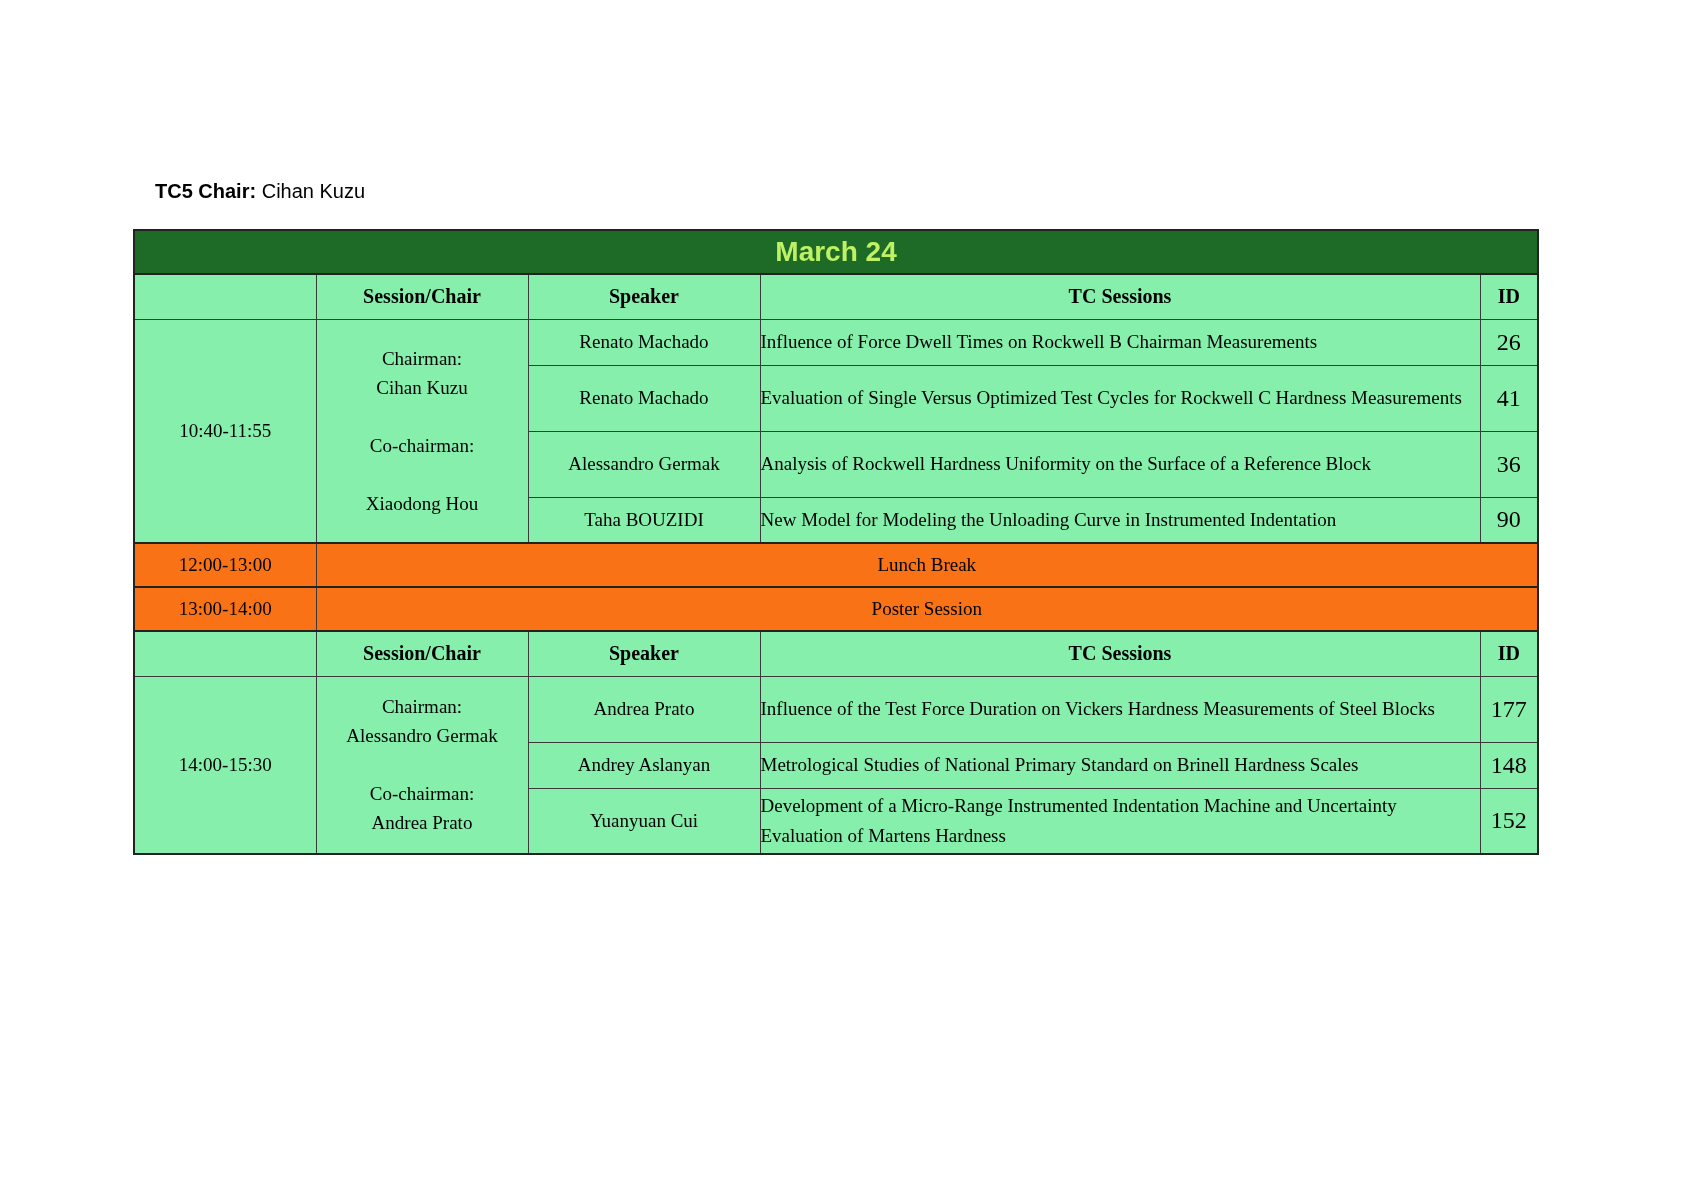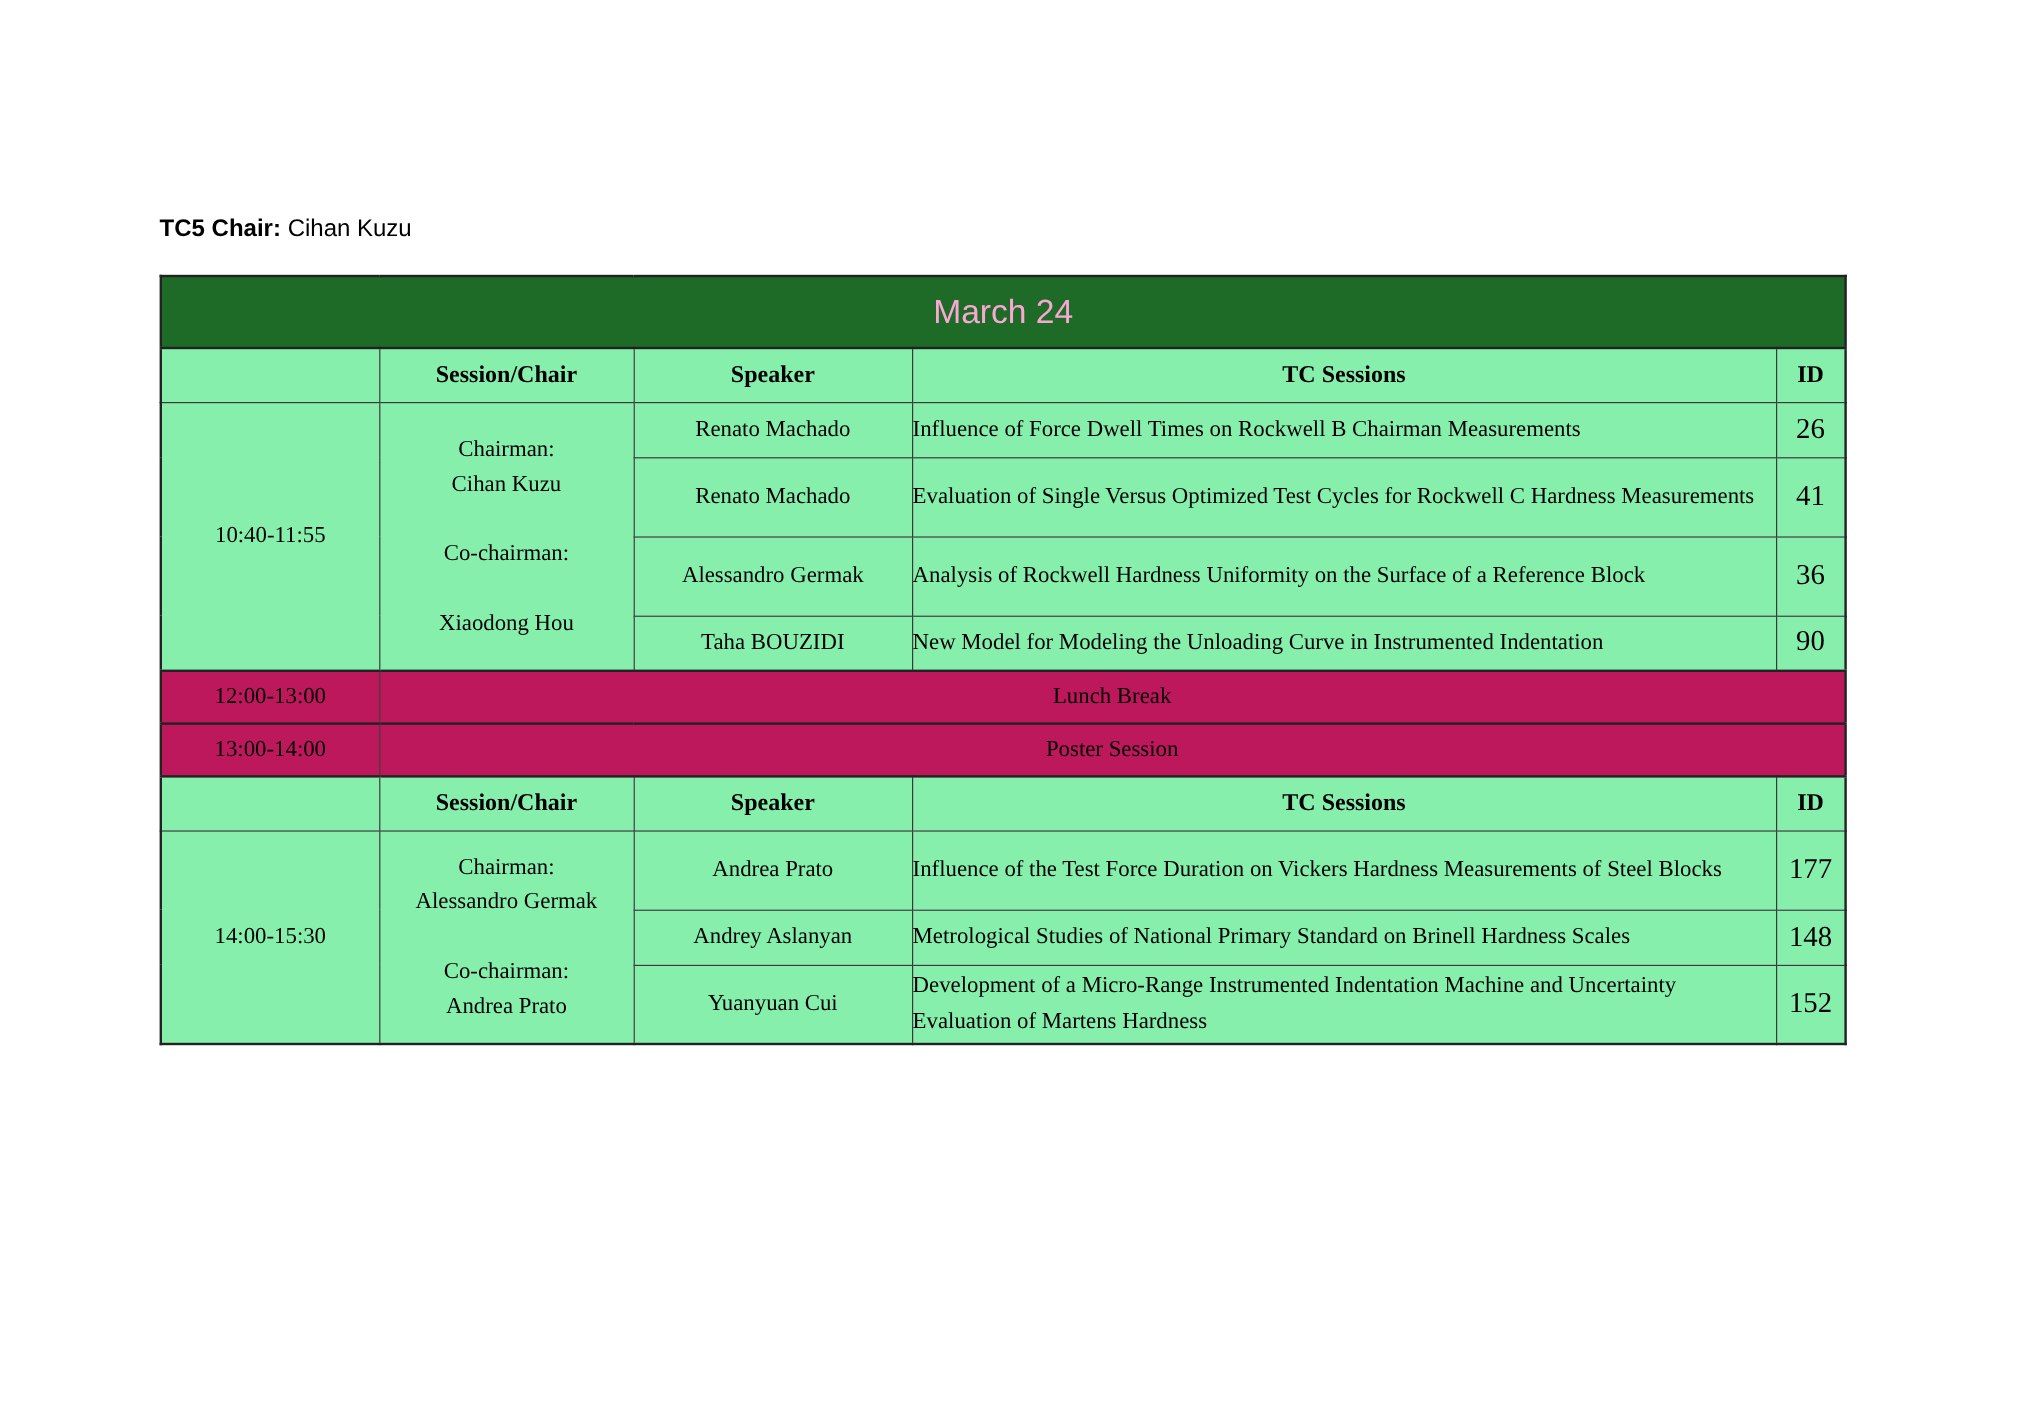--- a/index.html
+++ b/index.html
@@ -16,21 +16,21 @@
   .doc-title {
     font-size: 25px;
     font-weight: bold;
     margin: 0 0 42px 0;
     letter-spacing: 0.2px;
   }
   .meta-line {
     font-size: 20px;
     margin: 0 0 26px 0;
   }
-  .meta-line .label { font-weight: bold; }
+  .meta-line .label { font-weight: bold; margin-left: 22px; }
   .meta-line .value { font-weight: normal; }
 
   table.program {
     border-collapse: collapse;
     table-layout: fixed;
     width: 1404px;
     margin-top: 14px;
     font-family: "Liberation Serif", serif;
     border: 2px solid #222;
   }
@@ -41,26 +41,26 @@
     background: #86efac;
   }
   col.c-time    { width: 182px; }
   col.c-chair   { width: 212px; }
   col.c-speaker { width: 232px; }
   col.c-title   { width: 720px; }
   col.c-id      { width: 58px;  }
 
   tr.banner-row td {
     background: #1E6B28;
-    color: #f9a8d4;
+    color: #bef264;
     font-family: "Liberation Sans", sans-serif;
-    font-weight: normal;
+    font-weight: bold;
     font-size: 28px;
     text-align: center;
-    height: 60px;
+    height: 44px;
     border-bottom: 2px solid #222;
   }
   tr.colhdr-row th {
     font-size: 20px;
     font-weight: bold;
     text-align: center;
     height: 45px;
   }
   td.time-cell {
     text-align: center;
@@ -83,21 +83,21 @@
     line-height: 1.55;
     padding: 5px 12px;
   }
   td.id-cell {
     text-align: center;
     font-size: 24px;
   }
   tr.talk-single td { height: 46px; }
   tr.talk-double td { height: 66px; }
   tr.break-row td {
-    background: #be185d;
+    background: #f97316;
     font-size: 19px;
     height: 44px;
     text-align: center;
     border-top: 2px solid #222;
     border-bottom: 2px solid #222;
   }
 </style>
 </head>
 <body>
 

